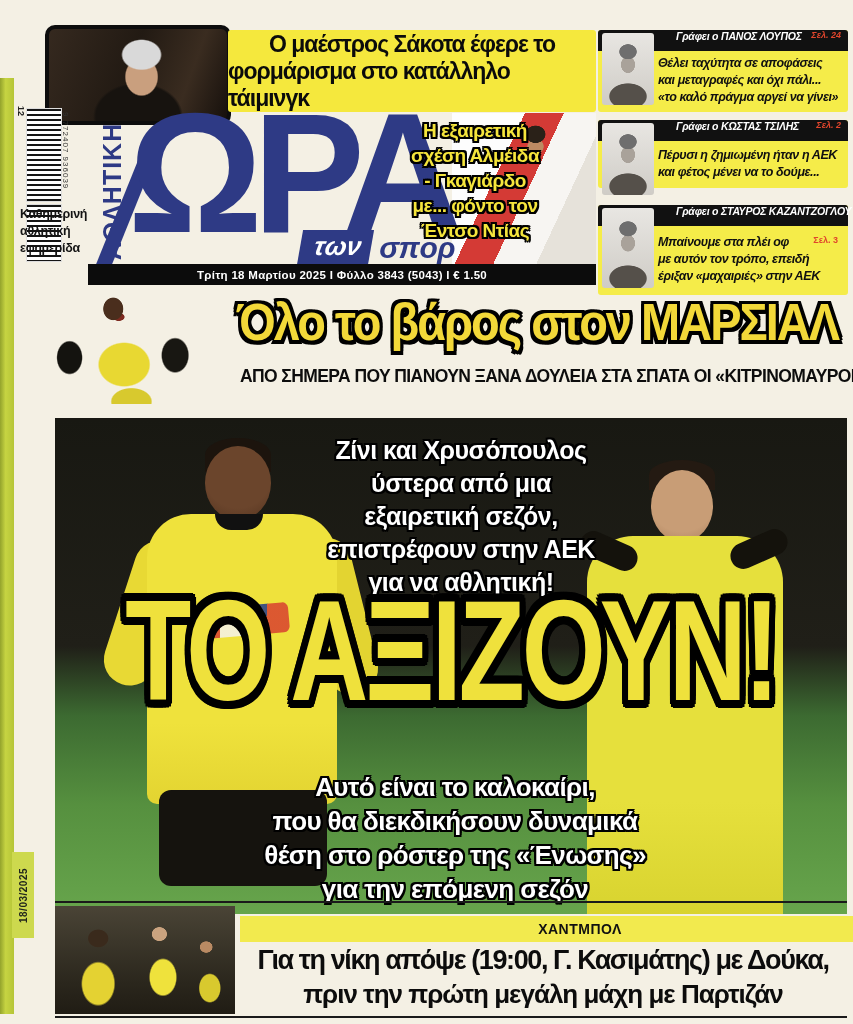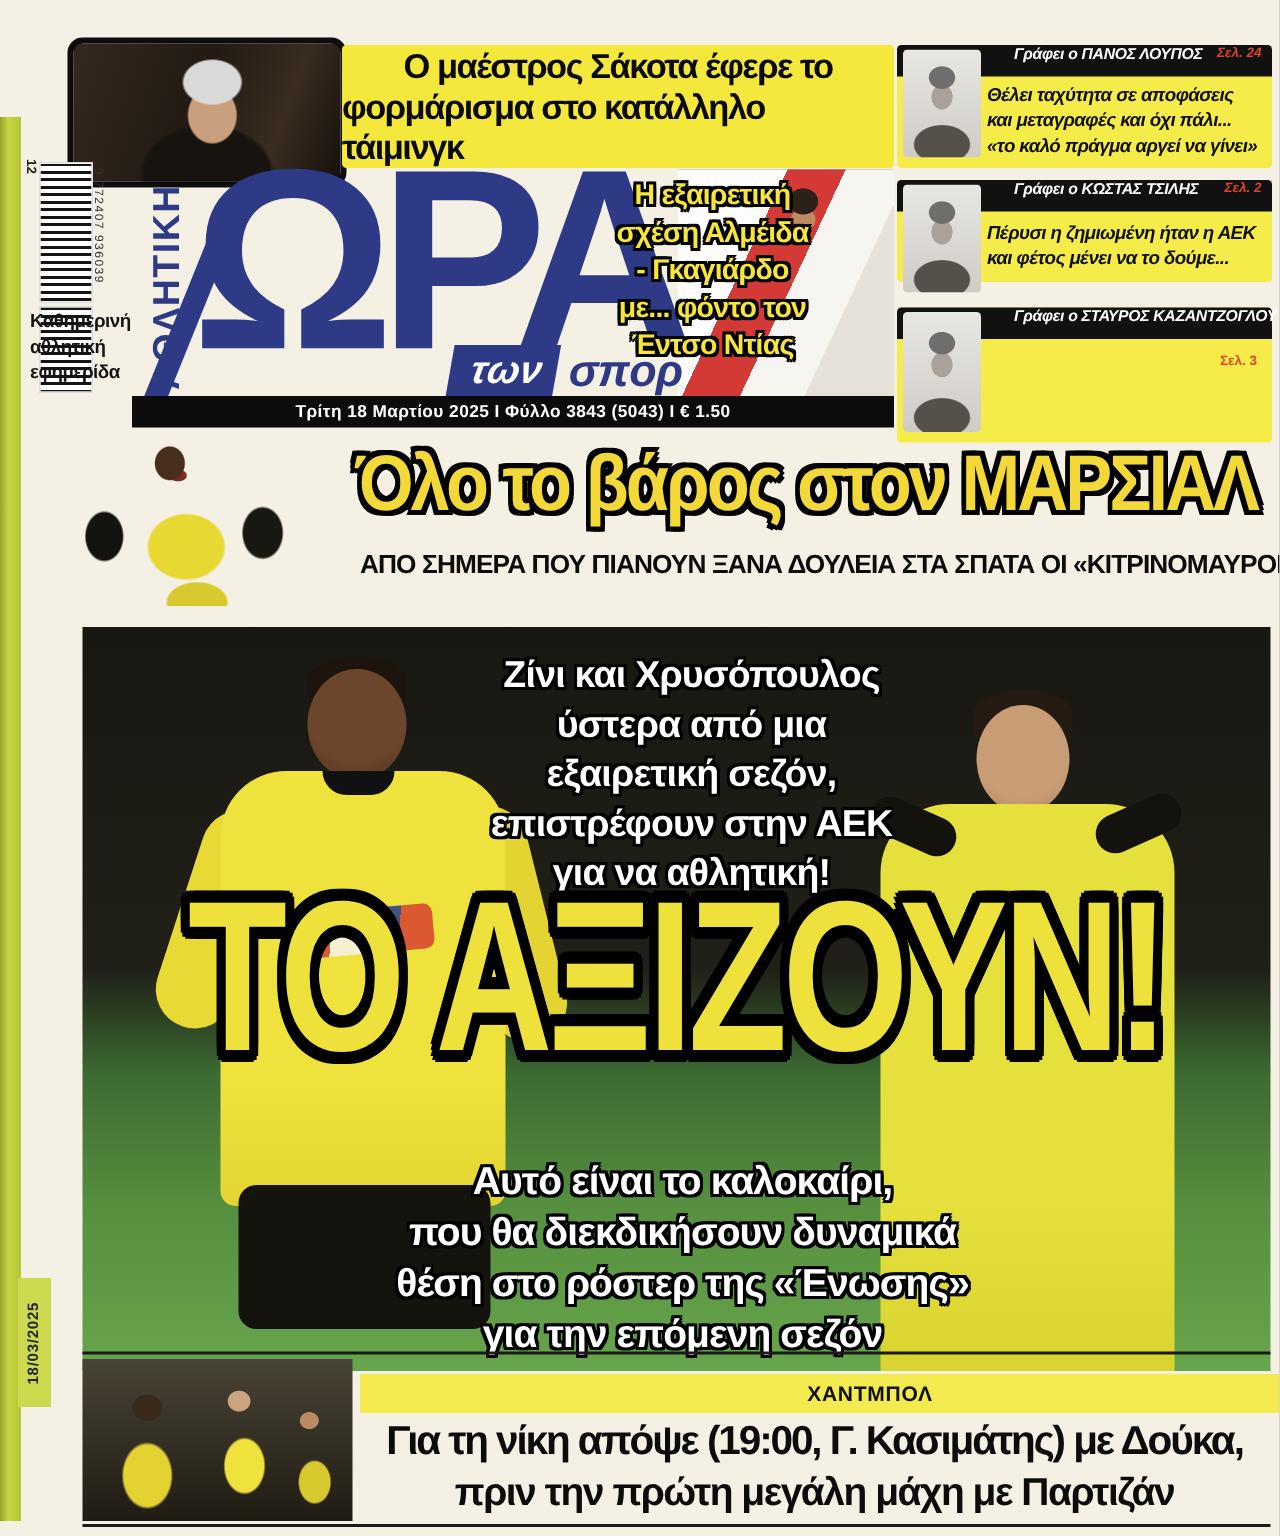--- a/index.html
+++ b/index.html
@@ -178,20 +178,25 @@
       <div>και φέτος μένει να το δούμε...</div>
     </div>
   </div>
 
   <div class="abs colbox" style="top:205px;height:90px;">
     <div class="bar">
       <span class="byline">Γράφει ο ΣΤΑΥΡΟΣ ΚΑΖΑΝΤΖΟΓΛΟΥ</span>
     </div>
     <div class="headshot" style="height:80px;"></div>
     <div class="pref-inbody">Σελ. 3</div>
+    <div class="body">
+      <div>Μπαίνουμε στα πλέι οφ</div>
+      <div>με αυτόν τον τρόπο, επειδή</div>
+      <div>έριξαν «μαχαιριές» στην ΑΕΚ</div>
+    </div>
   </div>
 
   <div class="abs issue-no">12</div>
   <div class="abs barcode"></div>
   <div class="abs barcode" style="top:204px;height:56px;"></div>
   <div class="abs barcode-num">9 772407 936039</div>
   <div class="abs tagline" style="top:206px;left:20px;">
     <div>Καθημερινή</div>
     <div>αθλητική</div>
     <div>εφημερίδα</div>

